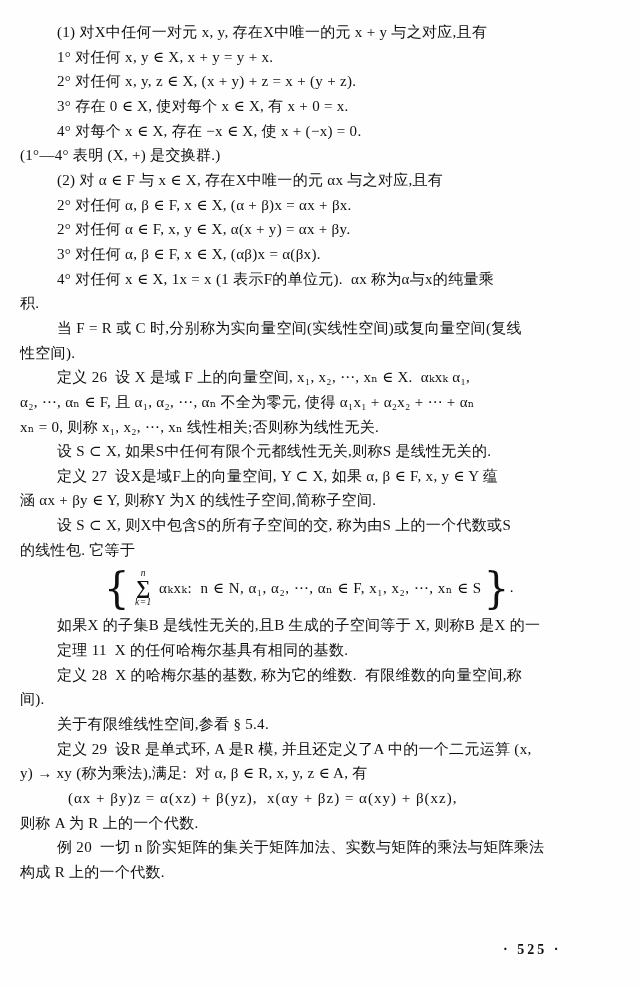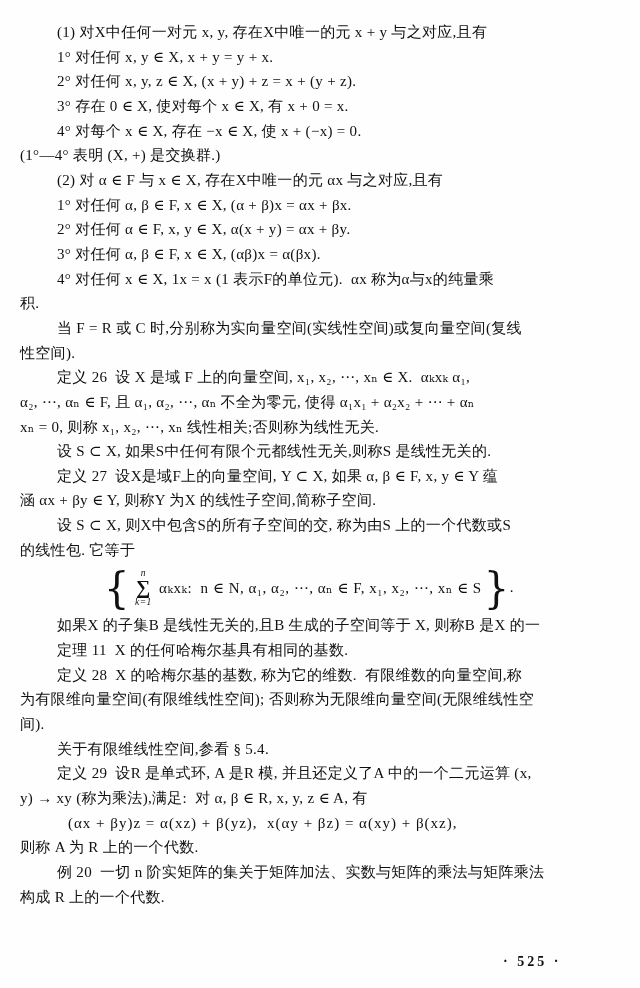--- a/index.html
+++ b/index.html
@@ -68,55 +68,53 @@
     font-weight: 700;
   }
   .page-number {
     position: absolute;
     left: 503px;
     top: 942px;
     font-size: 14px;
     font-weight: 700;
     letter-spacing: 3px;
     white-space: pre;
-    margin-top: 12px;
   }
 </style>
 </head>
 <body>
 
 <div class="page">
   <div class="text-column">
       <div class="line indent"><span>(1) 对X中任何一对元 x, y, 存在X中唯一的元 x + y 与之对应,且有</span></div>
       <div class="line indent"><span>1° 对任何 x, y ∈ X, x + y = y + x.</span></div>
       <div class="line indent"><span>2° 对任何 x, y, z ∈ X, (x + y) + z = x + (y + z).</span></div>
       <div class="line indent"><span>3° 存在 0 ∈ X, 使对每个 x ∈ X, 有 x + 0 = x.</span></div>
       <div class="line indent"><span>4° 对每个 x ∈ X, 存在 −x ∈ X, 使 x + (−x) = 0.</span></div>
       <div class="line"><span>(1°—4° 表明 (X, +) 是交换群.)</span></div>
       <div class="line indent"><span>(2) 对 α ∈ F 与 x ∈ X, 存在X中唯一的元 αx 与之对应,且有</span></div>
-      <div class="line indent"><span>1° 对任何 α, β ∈ F, x ∈ X, (α + β)x = αx + βx.</span></div>
+      <div class="line indent"><span>2° 对任何 α, β ∈ F, x ∈ X, (α + β)x = αx + βx.</span></div>
       <div class="line indent"><span>2° 对任何 α ∈ F, x, y ∈ X, α(x + y) = αx + βy.</span></div>
       <div class="line indent"><span>3° 对任何 α, β ∈ F, x ∈ X, (αβ)x = α(βx).</span></div>
       <div class="line indent"><span>4° 对任何 x ∈ X, 1x = x (1 表示F的单位元).  αx 称为α与x的</span><span class="bold">纯量乘</span></div>
       <div class="line"><span class="bold">积</span><span>.</span></div>
       <div class="line indent"><span>当 F = </span><span class="bold">R</span><span> 或 </span><span class="bold">C</span><span> 时,分别称为</span><span class="bold">实向量空间(实线性空间)</span><span>或</span><span class="bold">复向量空间(复线</span></div>
       <div class="line"><span class="bold">性空间)</span><span>.</span></div>
       <div class="line indent"><span class="bold">定义 26</span><span>  设 X 是域 F 上的向量空间, x₁, x₂, ⋯, xₙ ∈ X.  αₖxₖ α₁,</span></div>
       <div class="line"><span>α₂, ⋯, αₙ ∈ F, 且 α₁, α₂, ⋯, αₙ 不全为零元, 使得 α₁x₁ + α₂x₂ + ⋯ + αₙ</span></div>
       <div class="line"><span>xₙ = 0, 则称 x₁, x₂, ⋯, xₙ </span><span class="bold">线性相关</span><span>;否则称为线性无关.</span></div>
       <div class="line indent"><span>设 S ⊂ X, 如果S中任何有限个元都线性无关,则称S 是线性无关的.</span></div>
       <div class="line indent"><span class="bold">定义 27</span><span>  设X是域F上的向量空间, Y ⊂ X, 如果 α, β ∈ F, x, y ∈ Y 蕴</span></div>
       <div class="line"><span>涵 αx + βy ∈ Y, 则称Y 为X 的</span><span class="bold">线性子空间</span><span>,简称子空间.</span></div>
       <div class="line indent"><span>设 S ⊂ X, 则X中包含S的所有子空间的交, 称为由S </span><span class="bold">上的一个代数</span><span>或S</span></div>
       <div class="line"><span>的</span><span class="bold">线性包</span><span>. 它等于</span></div>
       <div class="formula-line"><span class="brace brace-open">{</span><span class="sum"><span class="sum-top">n</span><span class="sum-sigma">∑</span><span class="sum-bot">k=1</span></span><span><span> αₖxₖ:  n ∈ </span><span class="bold">N</span><span>, α₁, α₂, ⋯, αₙ ∈ F, x₁, x₂, ⋯, xₙ ∈ S</span></span><span class="brace brace-close">}</span><span>.</span></div>
       <div class="line indent"><span>如果X 的子集B 是线性无关的,且B 生成的子空间等于 X, 则称B 是X 的一</span></div>
       <div class="line indent"><span class="bold">定理 11</span><span>  X 的任何哈梅尔基具有相同的基数.</span></div>
       <div class="line indent"><span class="bold">定义 28</span><span>  X 的哈梅尔基的基数, 称为它的</span><span class="bold">维数</span><span>.  有限维数的向量空间,称</span></div>
-      <div class="line"><span>为</span><span class="bold">有限维向量空间(有限维线性空间)</span><span>; 否则称为</span><span class="bold">无限维向量空间(无限维线性空</span></div>
       <div class="line"><span class="bold">间)</span><span>.</span></div>
       <div class="line indent"><span>关于有限维线性空间,参看 § 5.4.</span></div>
       <div class="line indent"><span class="bold">定义 29</span><span>  设R 是单式环, A 是R </span><span class="bold">模</span><span>, 并且还定义了A 中的一个二元运算 (x,</span></div>
       <div class="line"><span>y) → xy (称为</span><span class="bold">乘法</span><span>),满足:  对 α, β ∈ R, x, y, z ∈ A, 有</span></div>
       <div class="line math-indent"><span>(αx + βy)z = α(xz) + β(yz),  x(αy + βz) = α(xy) + β(xz),</span></div>
       <div class="line"><span>则称 A 为 R 上的一个</span><span class="bold">代数</span><span>.</span></div>
       <div class="line indent"><span class="bold">例 20</span><span>  一切 n 阶实矩阵的</span><span class="bold">集</span><span>关于矩阵加法、实数与矩阵的乘法与矩阵乘法</span></div>
       <div class="line"><span>构成 R 上的一个代数.</span></div>
     </div>
   <div class="page-number">· 525 ·</div>

